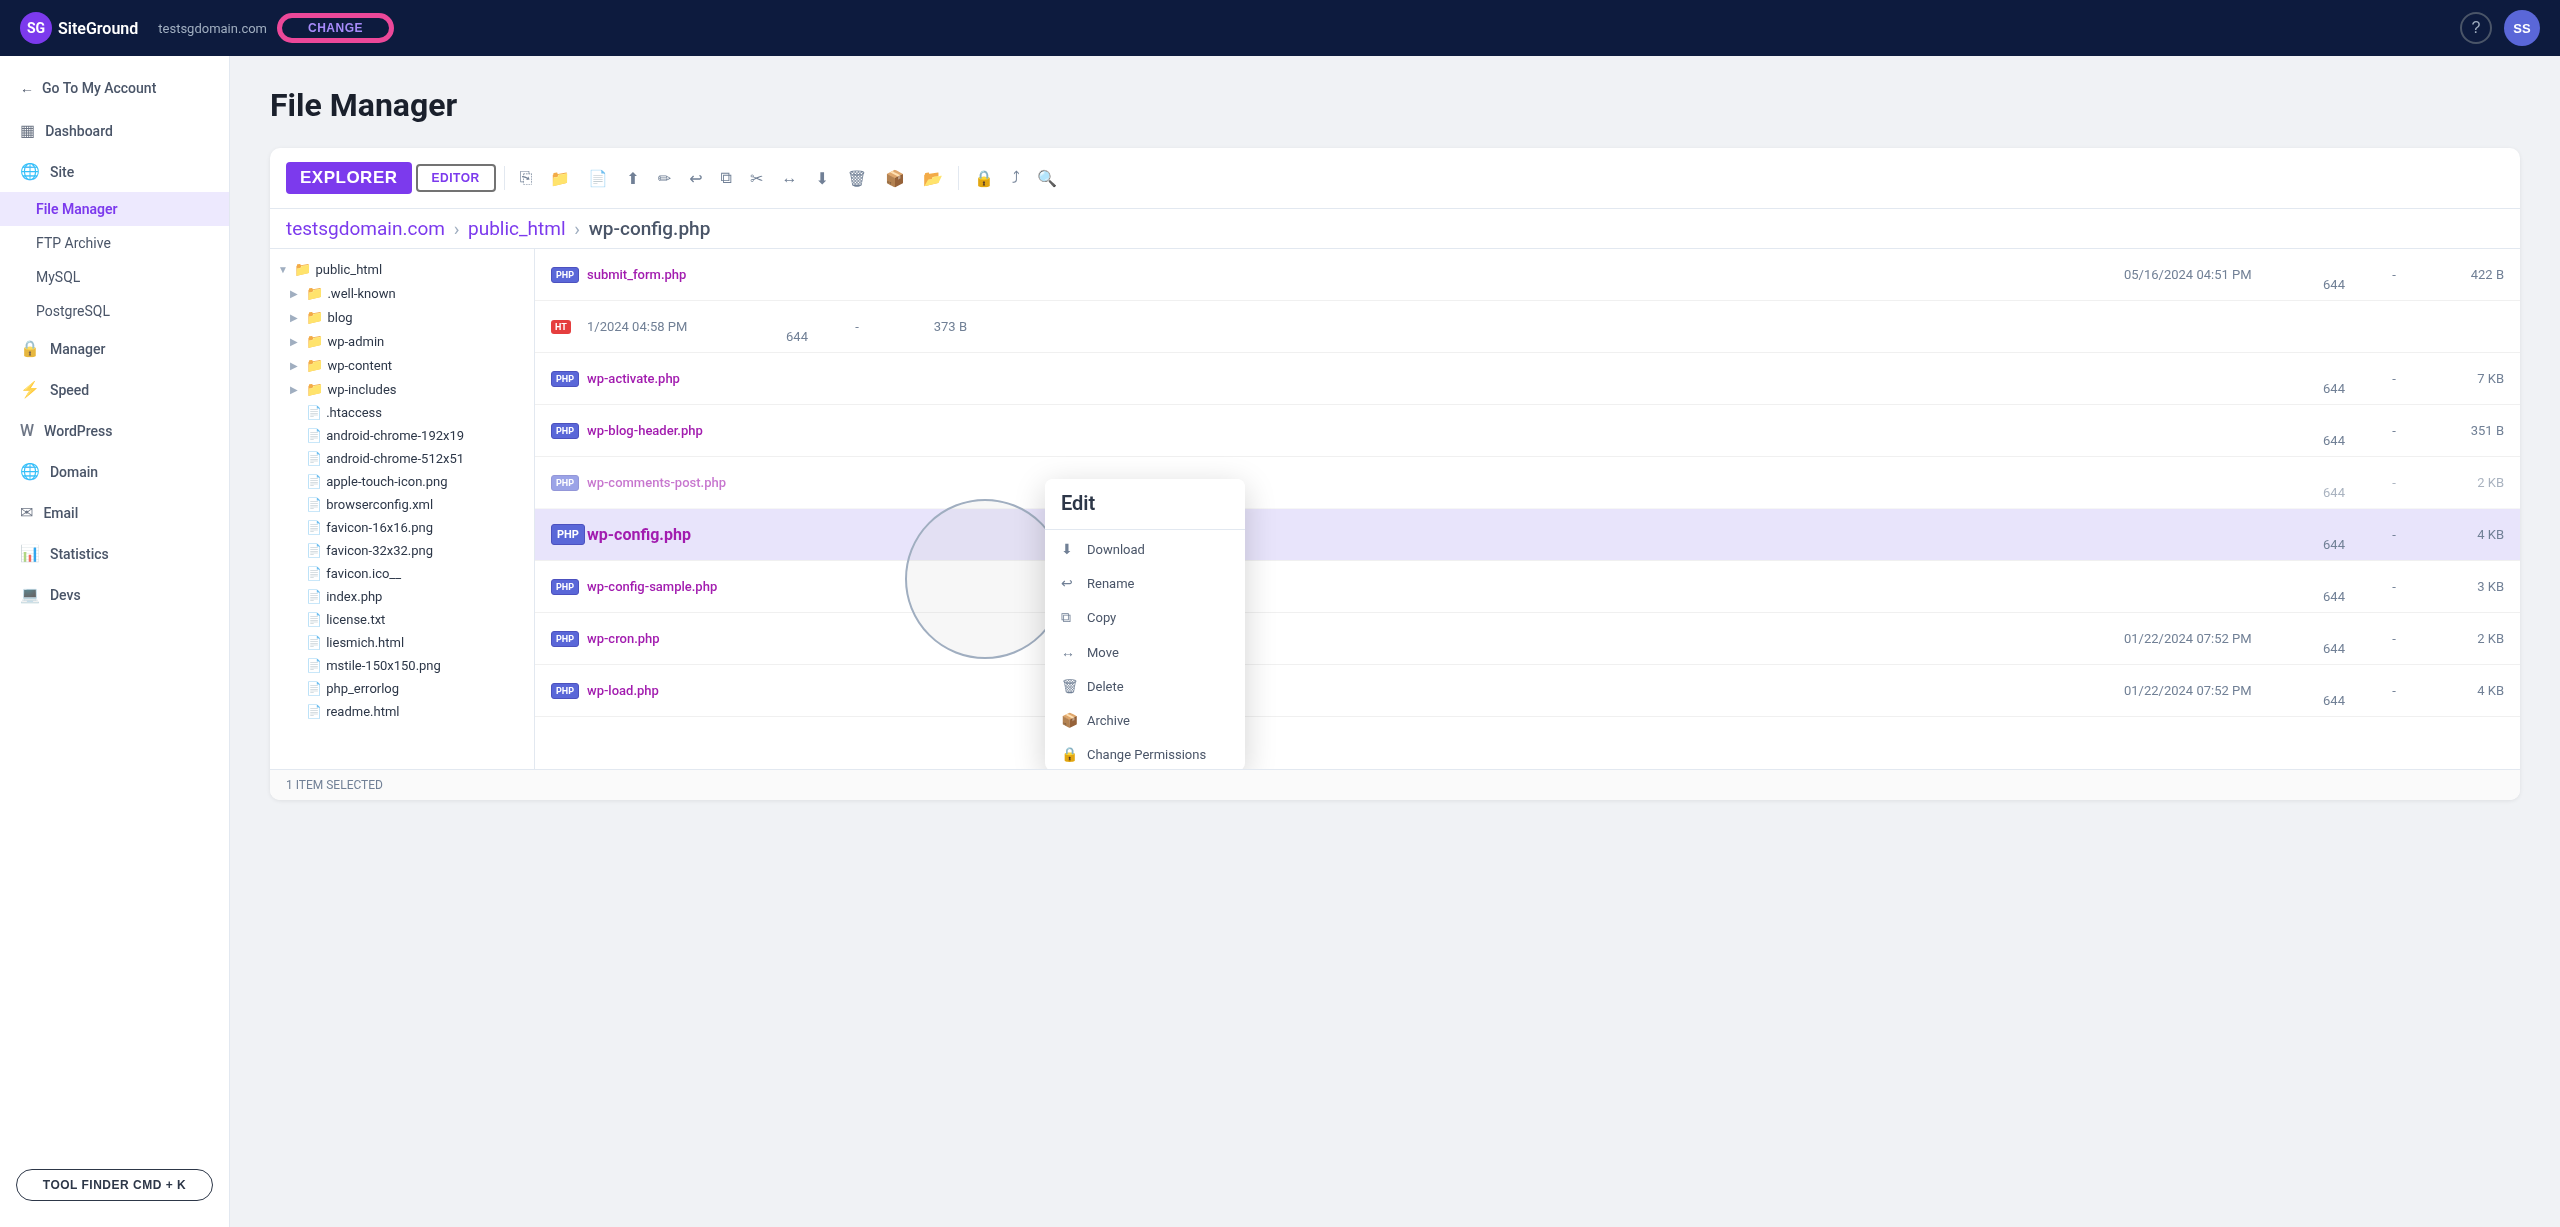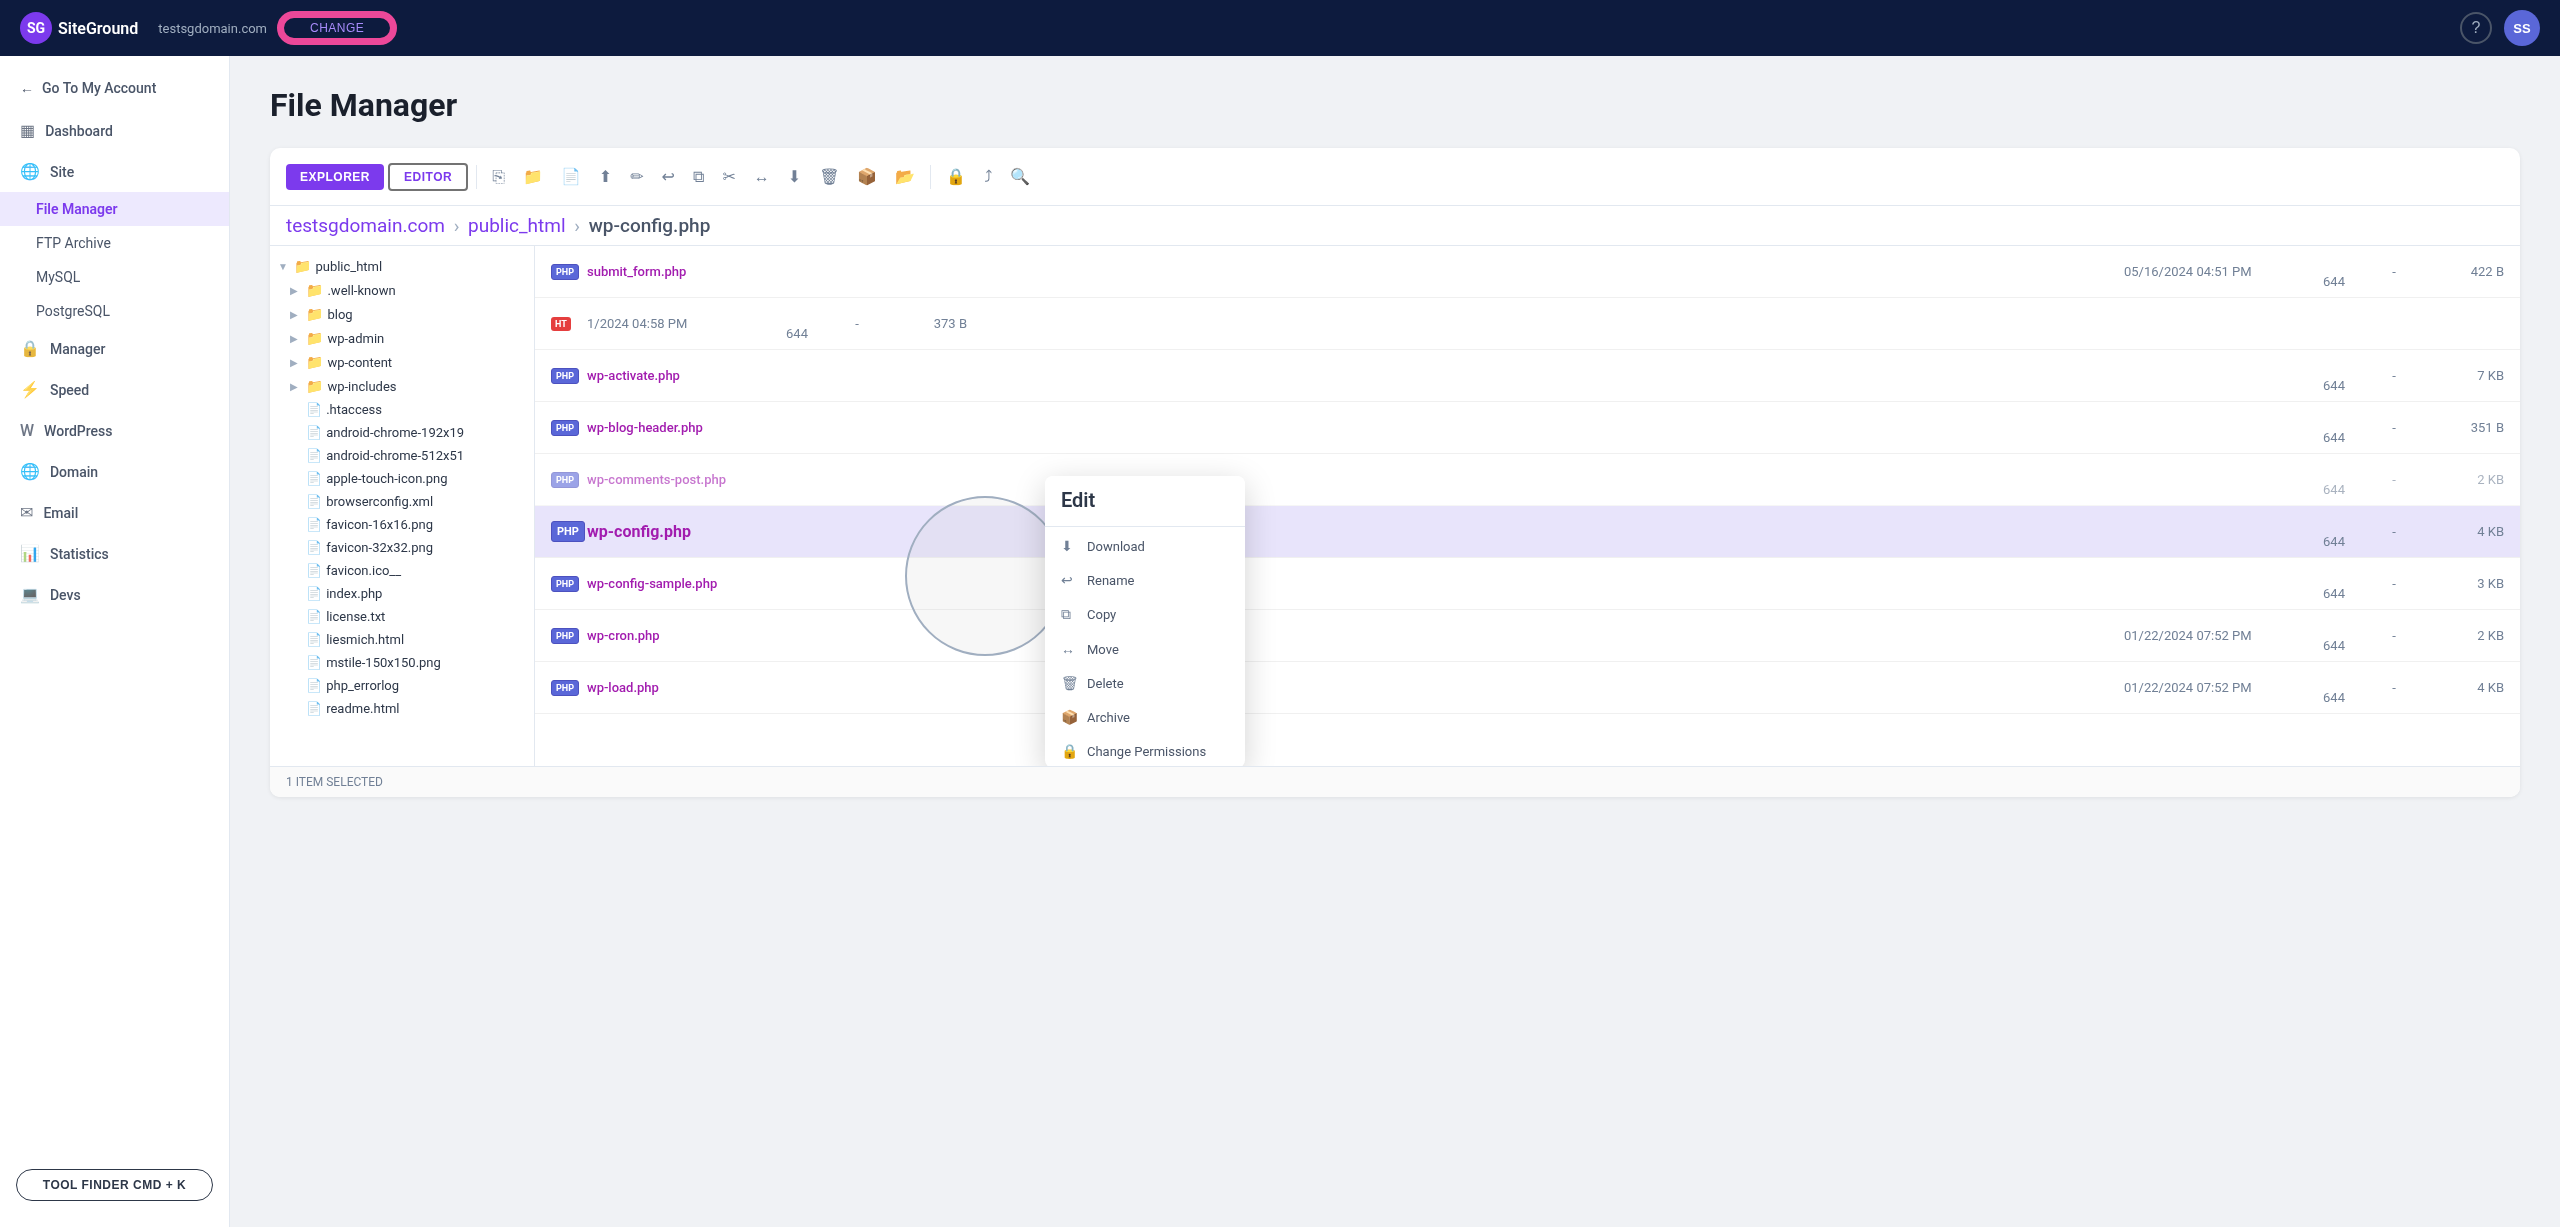--- a/index.html
+++ b/index.html
@@ -30,26 +30,26 @@
     }
     .logo-text { color: white; font-size: 16px; font-weight: 600; }
     .domain-badge {
       margin-left: 20px;
       color: #a0aec0;
       font-size: 13px;
     }
     .change-btn {
       margin-left: 10px;
       background: transparent;
-      border: 7px solid #ec4899;
+      border: 5px solid #ec4899;
       color: #a78bfa;
       border-radius: 20px;
       padding: 3px 26px;
       font-size: 12px;
-      font-weight: 400;
+      font-weight: 700;
       cursor: pointer;
       letter-spacing: 0.5px;
     }
     .topnav-right {
       margin-left: auto;
       display: flex;
       align-items: center;
       gap: 12px;
     }
     .help-btn {
@@ -169,21 +169,21 @@
       padding: 14px 16px;
       border-bottom: 1px solid #e2e8f0;
       flex-wrap: wrap;
     }
     .fm-btn-primary {
       background: #7c3aed;
       color: white;
       border: none;
       border-radius: 4px;
       padding: 6px 14px;
-      font-size: 12px;
+      font-size: 17px;
       font-weight: 700;
       cursor: pointer;
       letter-spacing: 0.5px;
     }
     .fm-btn-secondary {
       background: transparent;
       color: #7c3aed;
       border: 2px solid #737373;
       border-radius: 4px;
       padding: 5px 14px;

